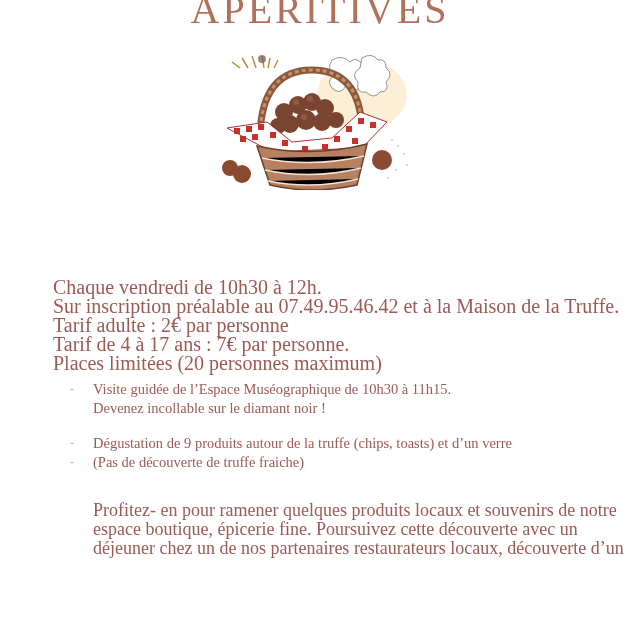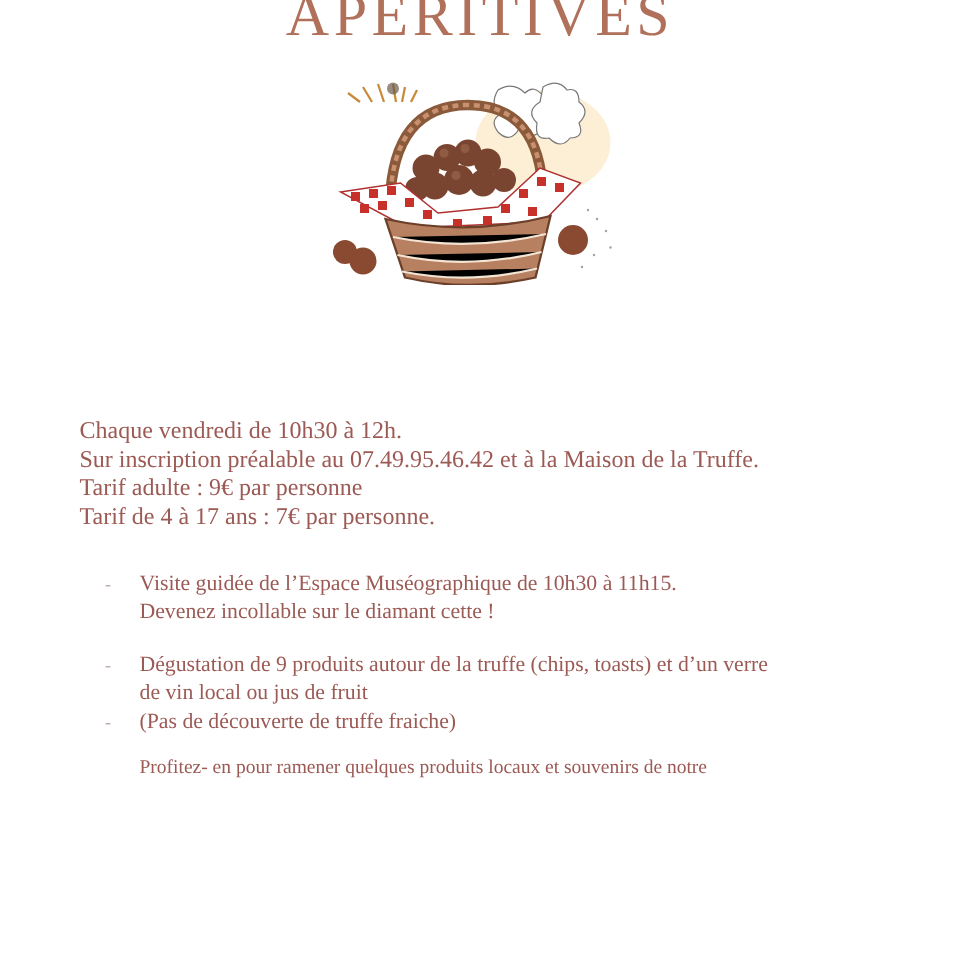--- a/index.html
+++ b/index.html
@@ -32,21 +32,21 @@
       position: absolute;
       left: 212px;
       top: 50px;
       width: 200px;
       height: 140px;
     }
     .info {
       position: absolute;
       left: 53px;
       top: 278px;
-      font-size: 16px;
+      font-size: 20px;
       line-height: 19px;
     }
     .info div { white-space: nowrap; }
     .bullets {
       position: absolute;
       left: 70px;
       top: 380px;
       font-size: 14.5px;
       line-height: 19px;
       width: 520px;
@@ -61,21 +61,21 @@
       top: 0;
       color: #b8a8a4;
       font-size: 12px;
     }
     .gap-1 { height: 16px; }
     .para {
       position: absolute;
       left: 93px;
       top: 501px;
       width: 490px;
-      font-size: 13px;
+      font-size: 18px;
       line-height: 19px;
     }
     .para div { white-space: nowrap; }
   </style>
 </head>
 <body>
 
 <h1 class="title">APERITIVES</h1>
 
 <div class="illustration">
@@ -151,37 +151,39 @@
         <circle cx="184" cy="120" r="0.8"></circle>
       <circle cx="176" cy="128" r="0.8"></circle>
         <circle cx="195" cy="115" r="0.8"></circle>
     </g>
   </svg>
 </div>
 
 <div class="info">
   <div>Chaque vendredi de 10h30 à 12h.</div>
   <div>Sur inscription préalable au 07.49.95.46.42 et à la Maison de la Truffe.</div>
-  <div>Tarif adulte : 9€ par personne</div>
+  <div>Tarif adulte : 2€ par personne</div>
   <div>Tarif de 4 à 17 ans : 7€ par personne.</div>
+  <div>Places limitées (20 personnes maximum)</div>
 </div>
 
 <div class="bullets">
   <div class="bullet-row">
     <span class="bullet-dash">-</span>
     <div>Visite guidée  de l’Espace Muséographique de 10h30 à 11h15.</div>
-    <div>Devenez incollable sur le diamant cette !</div>
+    <div>Devenez incollable sur le diamant noir !</div>
   </div>
   <div class="gap-1"></div>
   <div class="bullet-row">
     <span class="bullet-dash">-</span>
     <div style="white-space:nowrap">Dégustation de 9 produits autour de la  truffe (chips, toasts) et d’un verre</div>
-    <div>de vin local ou jus de fruit</div>
   </div>
   <div class="bullet-row">
     <span class="bullet-dash">-</span>
     <div>(Pas de découverte de truffe fraiche)</div>
   </div>
 </div>
 
 <div class="para">
   <div>Profitez- en pour ramener quelques produits locaux et souvenirs de notre</div>
+  <div>espace boutique, épicerie fine. Poursuivez cette découverte avec un</div>
+  <div>déjeuner chez un de nos partenaires restaurateurs locaux, découverte d’un</div>
 </div>
 
 </body></html>

